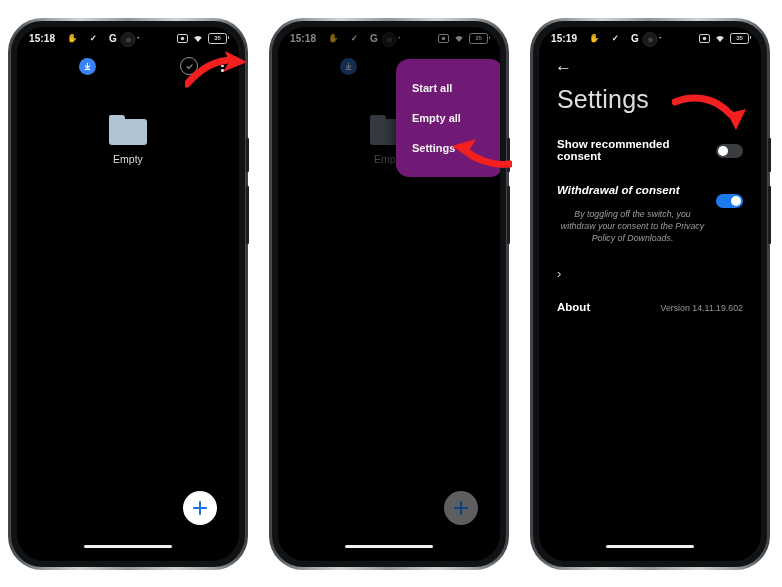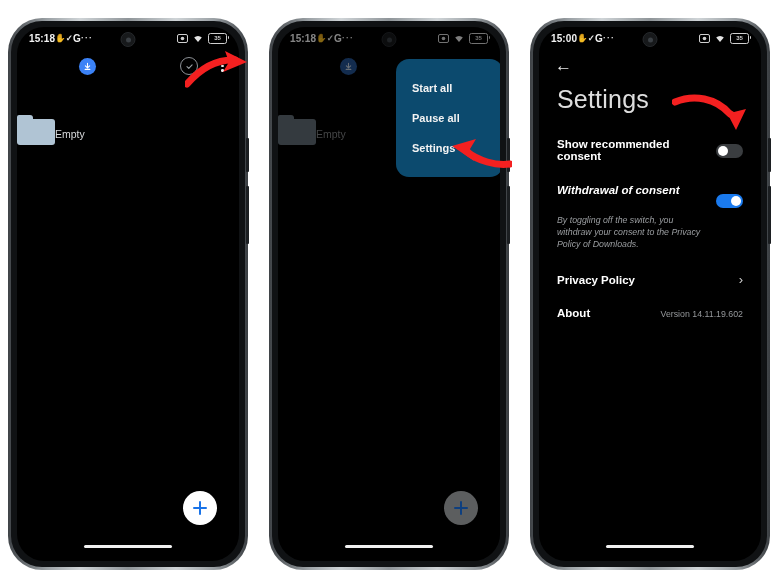--- a/index.html
+++ b/index.html
@@ -61,21 +61,21 @@
     height: 22px;
     display: flex;
     align-items: center;
     padding: 0 12px;
     box-sizing: border-box;
     color: #f2f2f2;
   }
   .sb-left {
     display: flex;
     align-items: center;
-    gap: 0;
+    gap: 12px;
     font-size: 9.5px;
     font-weight: bold;
     letter-spacing: .1px;
   }
   .sb-time { font-size: 10px; }
   .sb-ico { font-size: 8.5px; opacity: .95; }
   .sb-g { font-size: 10px; font-weight: bold; }
   .sb-dots { font-size: 9px; letter-spacing: 1px; opacity: .9; }
   .sb-right {
     margin-left: auto;
@@ -140,21 +140,21 @@
   .kebab {
     margin-left: 20px;
     display:flex; flex-direction:column; gap:2.2px; align-items:center;
     padding: 2px 3px;
   }
   .kebab i { width:2.6px; height:2.6px; border-radius:50%; background:#e8e8e8; display:block; }
 
   
   .empty-wrap {
     margin-top: 32px;
-    display:flex; flex-direction:row; align-items:center;
+    display:flex; flex-direction:column; align-items:center;
   }
   .folder {
     width: 38px; height: 30px;
     position: relative;
   }
   .folder .tab-top {
     position:absolute; left:0; top:0; width:16px; height:6px;
     background:#b0c4d4; border-radius:2px 3px 0 0;
   }
   .folder .body {
@@ -188,21 +188,21 @@
   }
 
   
   .scrim {
     position:absolute; inset:0; background: rgba(0,0,0,.45); pointer-events:none;
   }
   .popup {
     position:absolute;
     left: 118px; top: 32px;
     width: 107px;
-    background: #0c4a6e;
+    background: #701a75;
     border-radius: 13px;
     padding: 14px 0 14px 0;
     box-shadow: 0 4px 16px rgba(0,0,0,.7);
   }
   .popup-item {
     padding: 9px 16px;
     font-size: 11px;
     color: #f3f3f3;
     font-weight: bold;
   }
@@ -220,21 +220,21 @@
   .srow {
     display:flex; align-items:flex-start;
     padding: 0 18px;
     box-sizing:border-box;
   }
   .srow .txt { flex:1; padding-right:8px; }
   .srow-title {
     font-size: 11.5px; font-weight:bold; color:#ffffff;
   }
   .srow-sub {
-    font-size: 8.8px; color:#9a9da0; line-height:1.35; margin-top:19px;
+    font-size: 8.8px; color:#9a9da0; line-height:1.35; margin-top:13px;text-align:center;
   }
   .switch {
     width: 27px; height: 14px; border-radius: 8px;
     position:relative; flex:0 0 auto; margin-top:1px;
   }
   .switch.off { background:#3a3d40; }
   .switch.on  { background:#1a7aee; }
   .switch .knob {
     position:absolute; top:2px; width:10px; height:10px; border-radius:50%; background:#ffffff;
   }
@@ -361,21 +361,21 @@
 
       <div class="fab dim">
         <span class="plus-h"></span>
           <span class="plus-v"></span>
       </div>
 
       <div class="scrim"></div>
 
       <div class="popup">
         <div class="popup-item">Start all</div>
-        <div class="popup-item">Pause all</div>
+        <div class="popup-item">Empty all</div>
         <div class="popup-item">Settings</div>
       </div>
 
       <div class="home-ind"></div>
     </div>
   </div>
 </div>
 
 <svg class="arrow-svg" style="left:440px; top:130px;" width="72" height="42" viewBox="0 0 72 42">
   <path d="M70 34 C56 36, 38 31, 26 21" stroke="#f42020" stroke-width="7" fill="none" stroke-linecap="round"></path>
@@ -383,21 +383,21 @@
 </svg>
 
 <div class="phone" id="phone3">
   <div class="side-btn b1"></div>
   <div class="side-btn b2"></div>
   <div class="bezel">
     <div class="screen">
 
       <div class="statusbar">
         <div class="sb-left">
-          <span class="sb-time">15:00</span>
+          <span class="sb-time">15:19</span>
           <span class="sb-ico">✋</span>
           <span class="sb-ico">✓</span>
           <span class="sb-g">G</span>
           <span class="sb-dots">···</span>
         </div>
         <div class="punch-hole"></div>
         <div class="sb-right">
           <svg class="icn" width="11" height="9" viewBox="0 0 11 9">
             <rect x="0.5" y="0.5" width="10" height="8" rx="1.5" fill="none" stroke="#d0d0d0" stroke-width="1"></rect>
             <circle cx="5.5" cy="4.5" r="1.8" fill="#d0d0d0"></circle>
@@ -428,23 +428,20 @@
         <div class="txt">
           <div class="srow-title">Withdrawal of consent</div>
           <div class="srow-sub">By toggling off the switch, you withdraw your consent to the Privacy Policy of Downloads.</div>
         </div>
         <div class="switch on" style="margin-top:10px;">
             <span class="knob"></span>
           </div>
       </div>
 
       <div class="srow" style="margin-top:22px; align-items:center;">
-        <div class="txt">
-          <div class="srow-title">Privacy Policy</div>
-        </div>
         <span class="chev">›</span>
       </div>
 
       <div class="srow" style="margin-top:20px; align-items:flex-end;">
         <div class="txt">
           <div class="srow-title">About</div>
         </div>
         <span class="ver">Version 14.11.19.602</span>
       </div>
 

